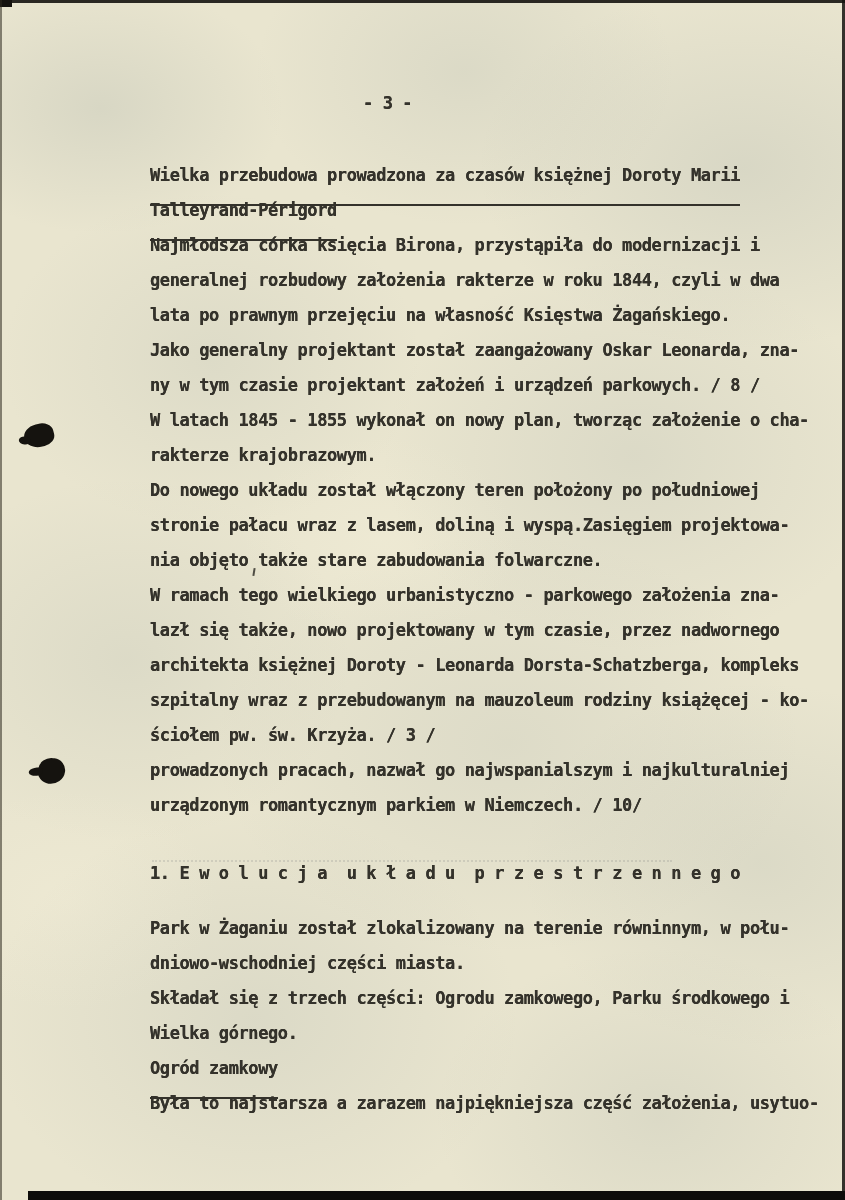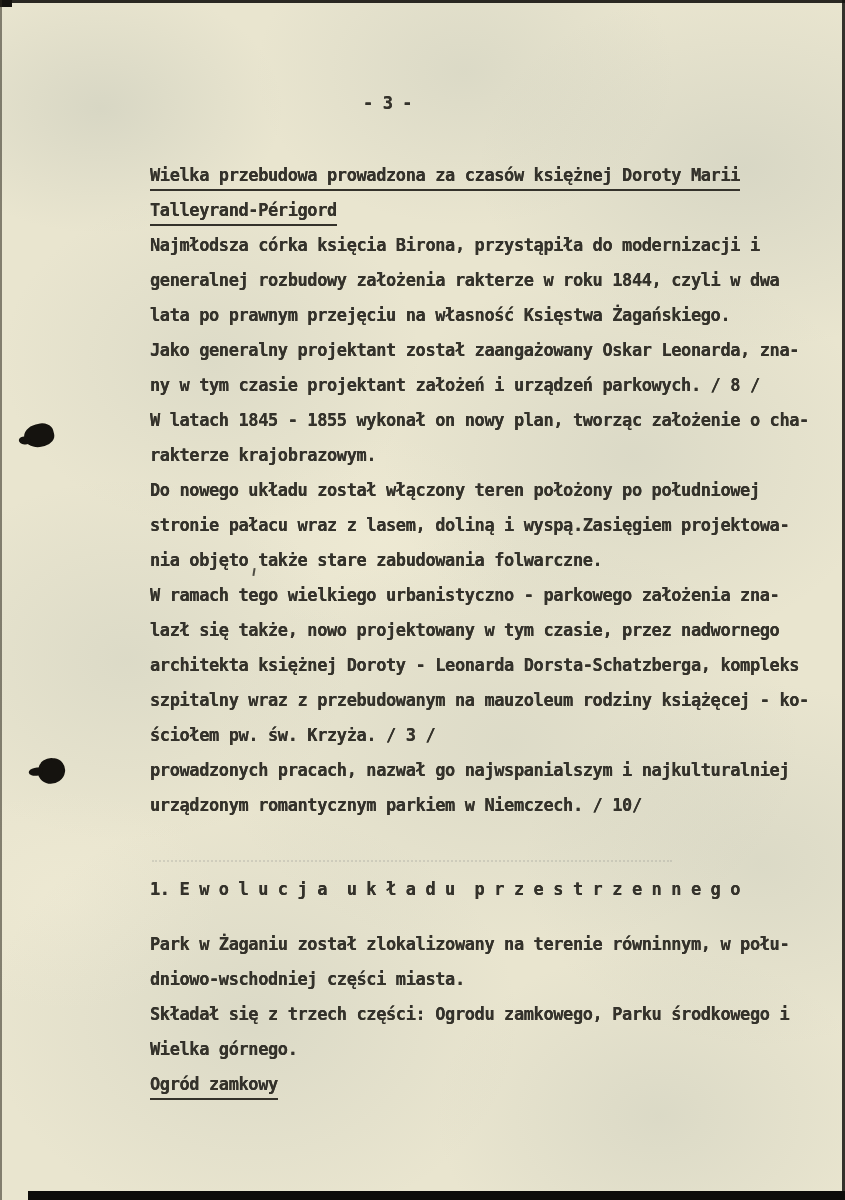--- a/index.html
+++ b/index.html
@@ -38,23 +38,23 @@
     height:35px;line-height:35px;white-space:pre;
     font-size:17px;font-weight:bold;letter-spacing:-0.4px;
     color:var(--ink,#34322b);
     text-shadow:0 0 0.6px currentColor;
   }
   .page-number{position:absolute;left:363px;top:86px;}
   .text-col{position:absolute;left:150px;top:158px;width:690px;}
   .u{
     display:inline-block;line-height:22px;
     border-bottom:2.5px solid var(--ink,#34322b);
-    padding-bottom:3px;
+    padding-bottom:18px;
   }
-  .section-heading{margin-top:49px;}
+  .section-heading{margin-top:33px;}
   .para2-start{margin-top:20px;}
   
   .edge-top{position:absolute;top:0;left:0;width:845px;height:3px;background:var(--scan-edge,#15130f);opacity:0.9;}
   .edge-top-corner{position:absolute;top:0;left:0;width:12px;height:7px;background:var(--scan-edge,#15130f);}
   .edge-right{position:absolute;top:0;right:0;width:3px;height:1200px;background:var(--scan-edge,#15130f);opacity:0.85;}
   .edge-left{position:absolute;top:0;left:0;width:2px;height:1200px;background:rgba(46,41,31,0.55);}
   .edge-bottom{position:absolute;left:28px;right:0;bottom:0;height:9px;background:#0d0c0a;}
   
   .blot{position:absolute;background:#15130f;}
   .blot-1{left:24px;top:424px;width:30px;height:23px;border-radius:60% 55% 50% 65%;transform:rotate(-14deg);}
@@ -96,20 +96,21 @@
 
     <div class="line section-heading">1. E w o l u c j a  u k ł a d u  p r z e s t r z e n n e g o</div>
 
     <div class="line para2-start">Park w Żaganiu został zlokalizowany na terenie równinnym, w połu-</div>
     <div class="line">dniowo-wschodniej części miasta.</div>
     <div class="line">Składał się z trzech części: Ogrodu zamkowego, Parku środkowego i</div>
     <div class="line">Wielka górnego.</div>
 
     <div class="line"><span class="u">Ogród zamkowy</span></div>
 
+    <div class="line">Była to najstarsza a zarazem najpiękniejsza część założenia, usytuo-</div>
   </div>
 
   <div class="stray-mark"></div>
   <div class="faint-trace"></div>
 
   <div class="blot blot-1"></div>
   <div class="blot blot-2"></div>
 
   <div class="edge-top"></div>
   <div class="edge-top-corner"></div>

